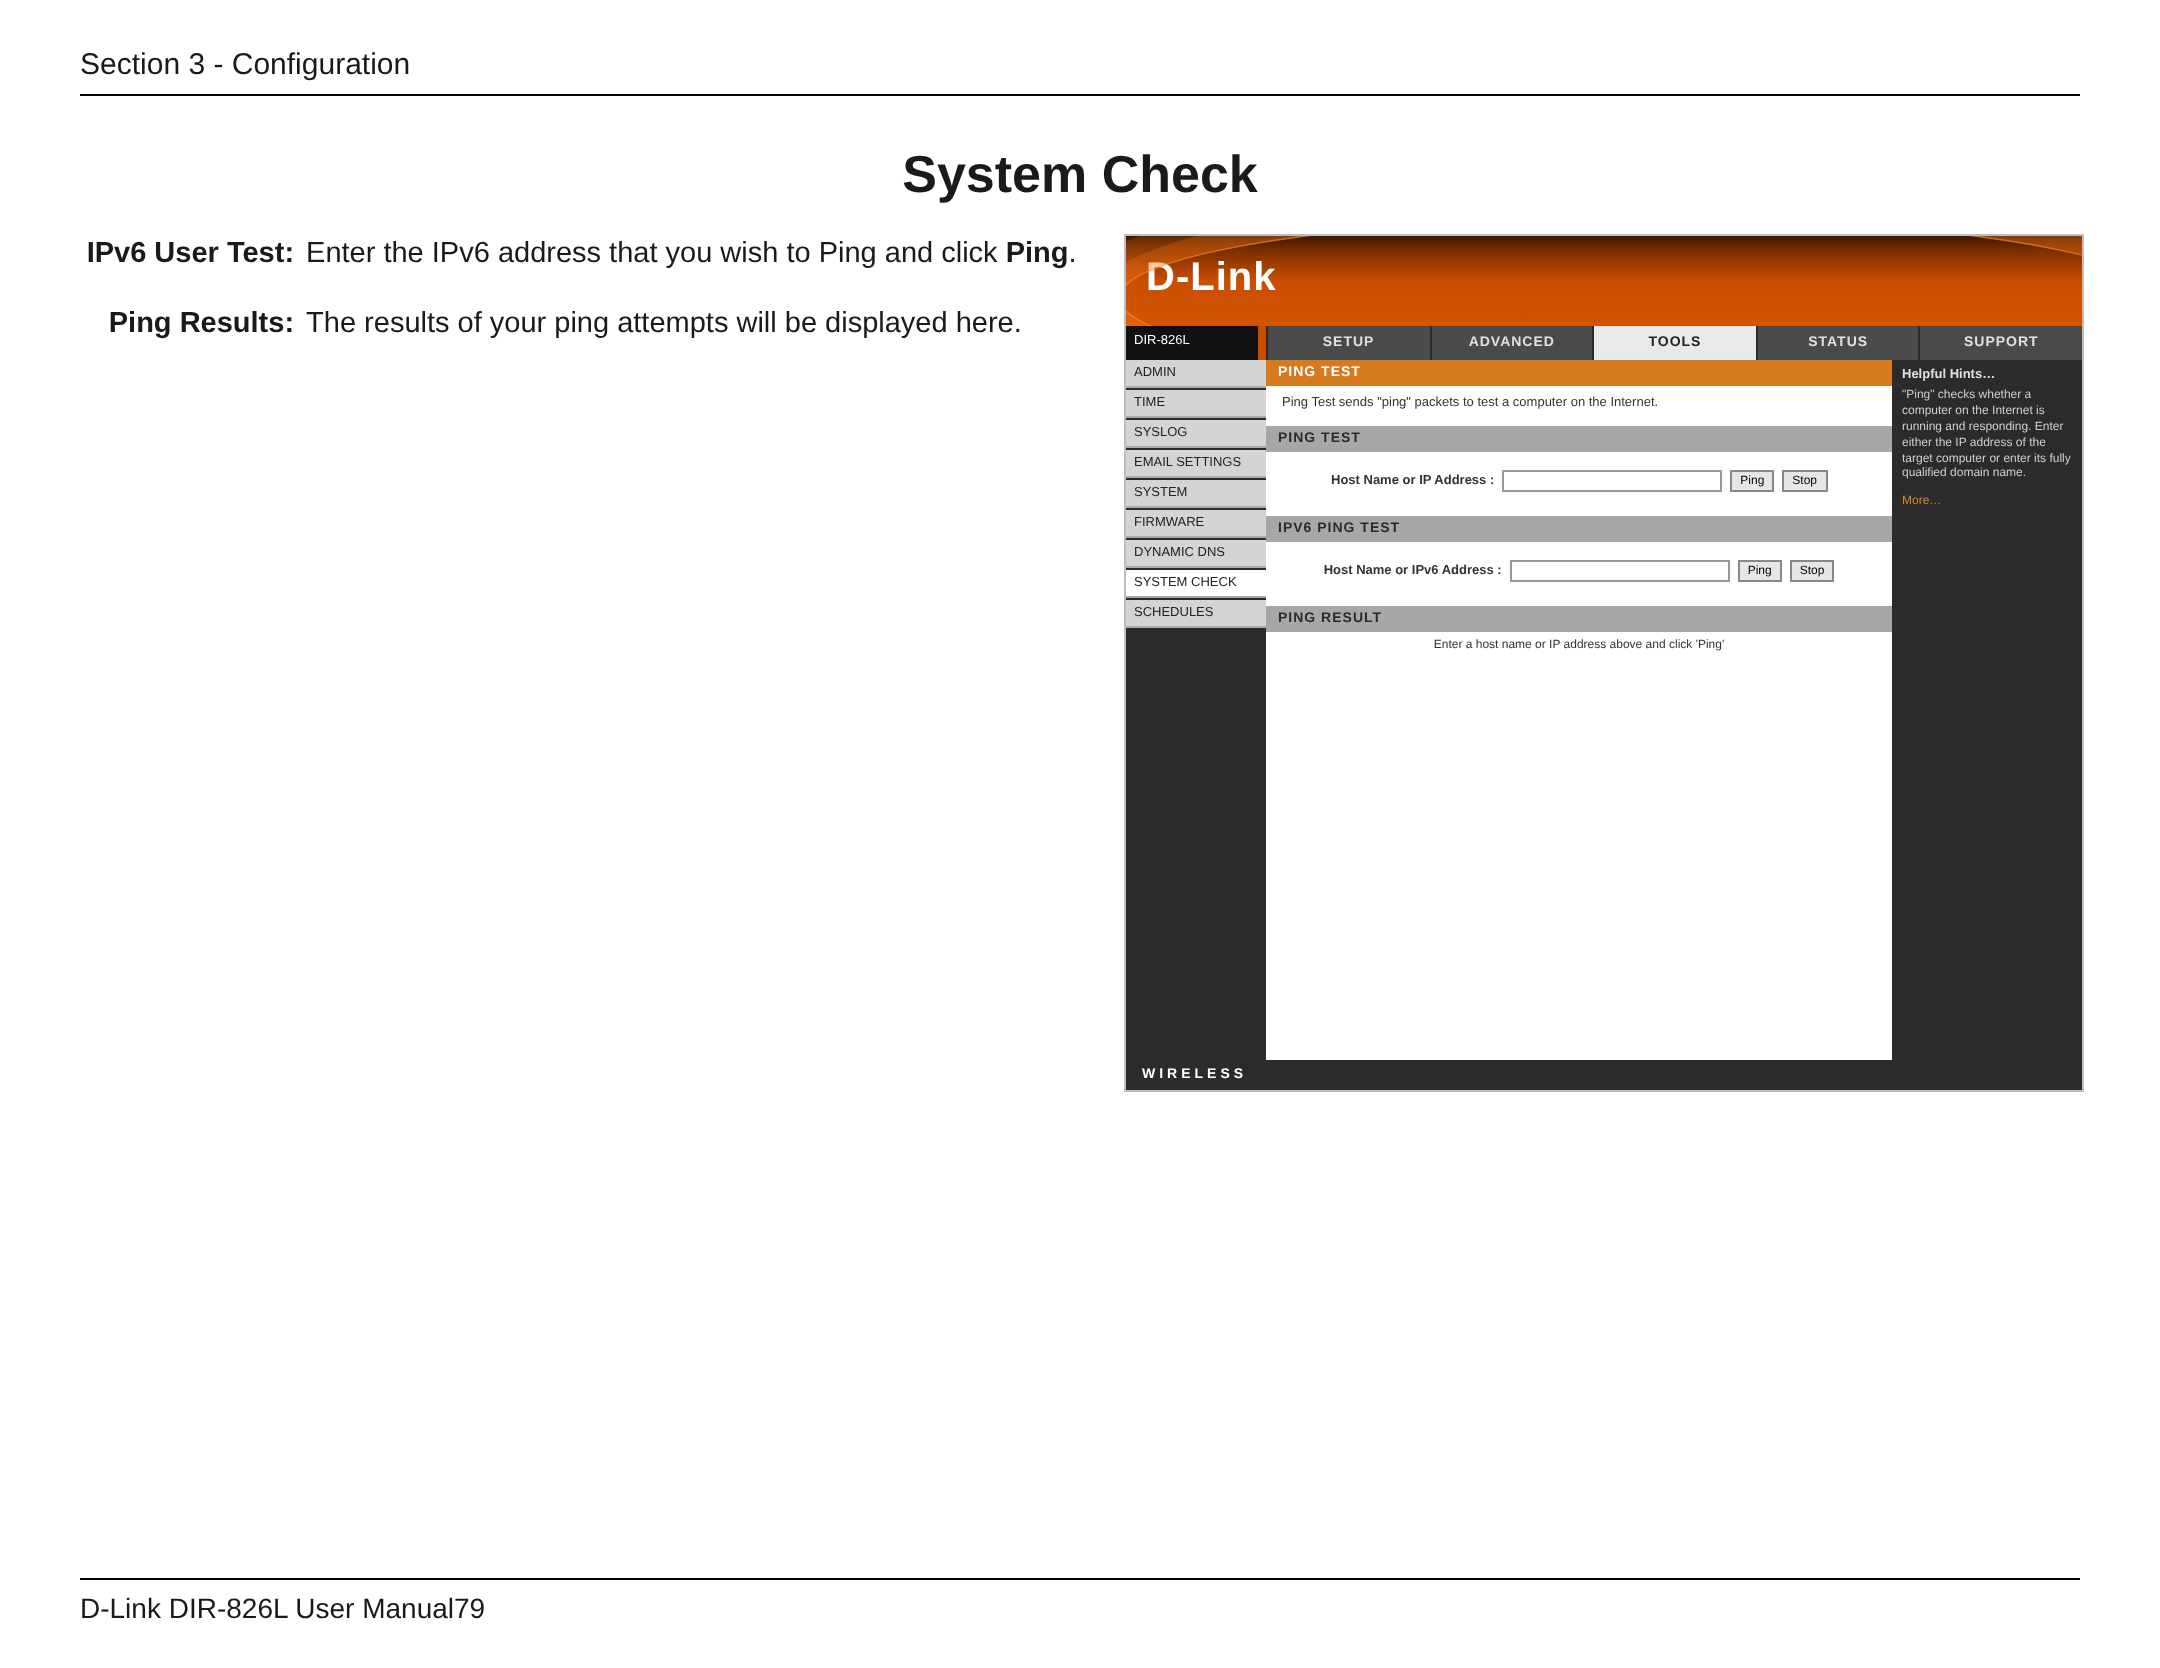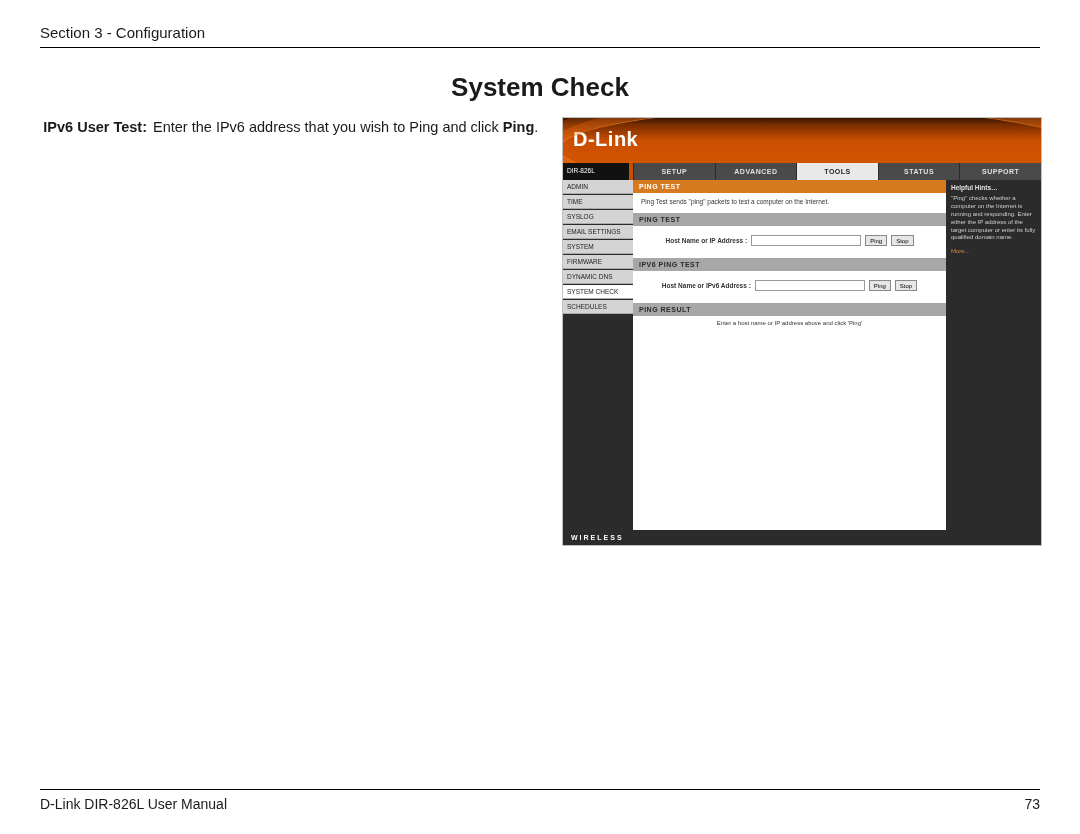--- a/index.html
+++ b/index.html
@@ -99,38 +99,44 @@
   }
   .ru-btn {
     border: 1px solid #888; background: #e6e6e6; font-size: 6px;
     padding: 1px 4px; height: 11px; line-height: 8px; cursor: pointer;
   }
   .ru-result-text { text-align: center; font-size: 6px; padding: 4px; }
   .ru-footer { background: #2b2b2b; color: #fff; font-size: 7px; letter-spacing: 2px; padding: 4px 8px; font-weight: 700; }
   .page-footer {
     position: absolute; left: 40px; right: 40px; bottom: 22px;
     border-top: 1px solid #000; padding-top: 6px;
-    display: flex; justify-content: space-between; font-size: 14px;
+    display: flex; font-size: 14px;
   }
 </style>
 </head>
 <body>
 
 <div class="section-header">Section 3 - Configuration</div>
 
 <h1 class="page-title">System Check</h1>
 
 <div class="content-row">
   <div class="left-col">
     <table class="desc-table">
       <tbody>
       <tr>
         <td class="label">IPv6 User Test:</td>
         <td class="body">
           <span>Enter the IPv6 address that you wish to Ping and click </span><b>Ping</b><span>.</span>
+        </td>
+      </tr>
+      <tr>
+        <td class="label">Ping Results:</td>
+        <td class="body">
+          <span>The results of your ping attempts will be displayed here.</span>
         </td>
       </tr>
     </tbody>
       </table>
   </div>
 
   <div class="right-col">
     <div class="router-ui">
       <div class="ru-banner">
         <div class="ru-logo">D-Link</div>
@@ -188,14 +194,14 @@
           <div class="ru-hints-more">More…</div>
         </div>
       </div>
       <div class="ru-footer">WIRELESS</div>
     </div>
   </div>
 </div>
 
 <div class="page-footer">
   <span>D-Link DIR-826L User Manual</span>
-  <span>73</span>
+  <span>79</span>
 </div>
 
 </body></html>

